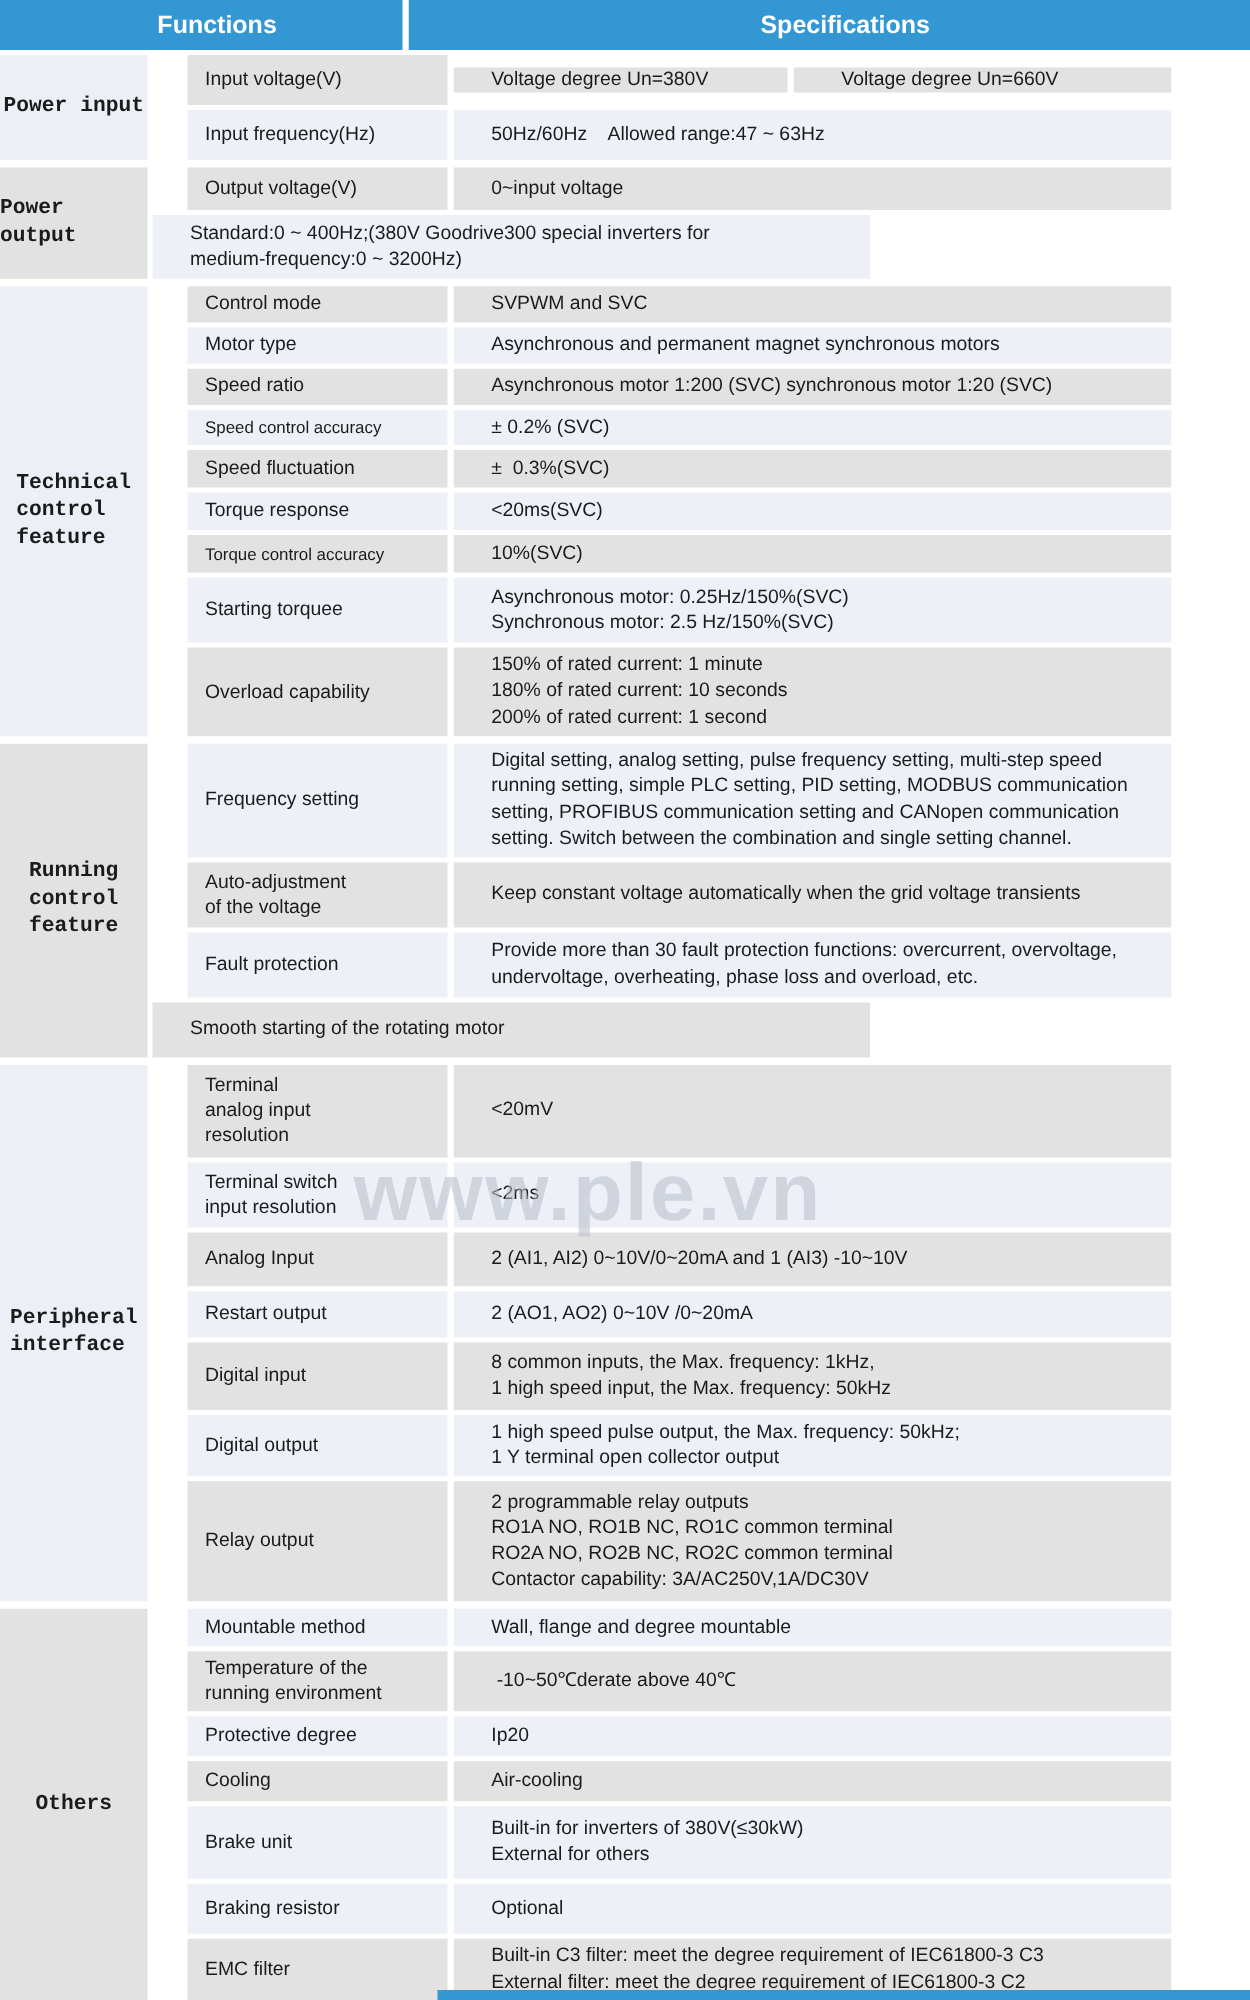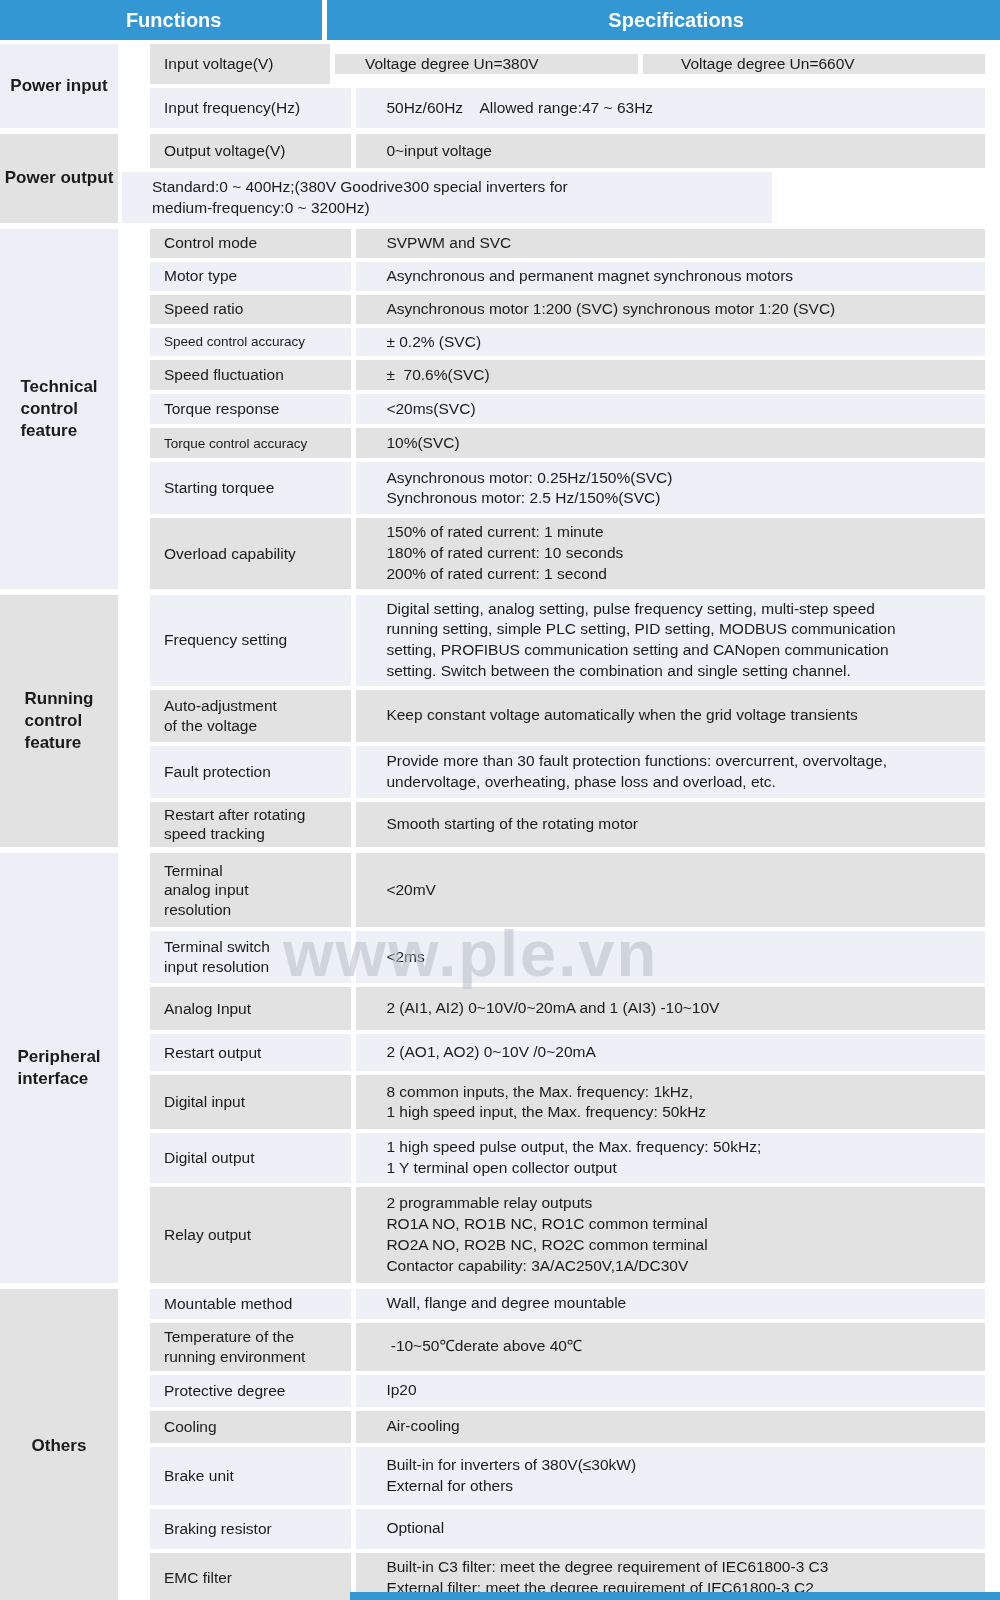--- a/index.html
+++ b/index.html
@@ -21,32 +21,32 @@
     height:40px; display:flex; align-items:center; justify-content:center;padding-left:25px;
   }
   .th-func { width:345px; }
   .th-spec { width:722px; }
   
   .section { display:flex; margin-bottom:6px; }
   .cat {
     width:118px; margin-right:4px;
     display:flex; align-items:center; justify-content:center;
     font-weight:bold; font-size:17px; line-height:1.3;
-    white-space:pre-line; text-align:left;
+    white-space:pre-line; text-align:left;font-family:Liberation Mono, monospace;
   }
   .rows { width:863px; display:flex; flex-direction:column; gap:4px; }
   .row { display:flex; gap:5px; }
   .func {
     width:208px; padding:3px 6px 3px 14px;
     display:flex; align-items:center;
     font-size:15.5px; line-height:1.28; white-space:pre-line;margin-left:28px;
   }
   .func.fn-small { font-size:13.5px; }
   .spec {
-    width:650px; padding:4px 10px 4px 30px;
+    width:574px; padding:4px 10px 4px 30px;
     display:flex; align-items:center;
     font-size:15.5px; line-height:1.34; white-space:pre-wrap;
   }
   .spec.split { padding:0; background:transparent; gap:5px; }
   .spec-sub { display:flex; align-items:center; font-size:15.5px; white-space:pre-wrap; }
   .spec-sub.a { width:303px; padding-left:30px; }
   .spec-sub.b { width:342px; padding-left:38px; }
   
   .shade-gray  { background:var(--row-gray, #e2e2e3); }
   .shade-light { background:var(--row-light, #edf0f7); }
@@ -122,21 +122,21 @@
       <div class="row" style="min-height:28px">
         <div class="func shade-gray">Speed ratio</div>
         <div class="spec shade-gray">Asynchronous motor 1:200 (SVC) synchronous motor 1:20 (SVC)</div>
       </div>
       <div class="row" style="min-height:28px">
         <div class="func shade-light fn-small">Speed control accuracy</div>
         <div class="spec shade-light">± 0.2% (SVC)</div>
       </div>
       <div class="row" style="min-height:30px">
         <div class="func shade-gray">Speed fluctuation</div>
-        <div class="spec shade-gray">±  70.6%(SVC)</div>
+        <div class="spec shade-gray">±  0.3%(SVC)</div>
       </div>
       <div class="row" style="min-height:30px">
         <div class="func shade-light">Torque response</div>
         <div class="spec shade-light">&lt;20ms(SVC)</div>
       </div>
       <div class="row" style="min-height:30px">
         <div class="func shade-gray fn-small">Torque control accuracy</div>
         <div class="spec shade-gray">10%(SVC)</div>
       </div>
       <div class="row" style="min-height:52px">
@@ -169,22 +169,20 @@
         <div class="func shade-gray">Auto-adjustment
 of the voltage</div>
         <div class="spec shade-gray">Keep constant voltage automatically when the grid voltage transients</div>
       </div>
       <div class="row" style="min-height:52px">
         <div class="func shade-light">Fault protection</div>
         <div class="spec shade-light">Provide more than 30 fault protection functions: overcurrent, overvoltage,
 undervoltage, overheating, phase loss and overload, etc.</div>
       </div>
       <div class="row" style="min-height:44px">
-        <div class="func shade-gray">Restart after rotating
-speed tracking</div>
         <div class="spec shade-gray">Smooth starting of the rotating motor</div>
       </div>
     </div>
   </div>
 
   <div class="section">
     <div class="cat cat-light">Peripheral
 interface</div>
     <div class="rows">
       <div class="row" style="min-height:74px">

